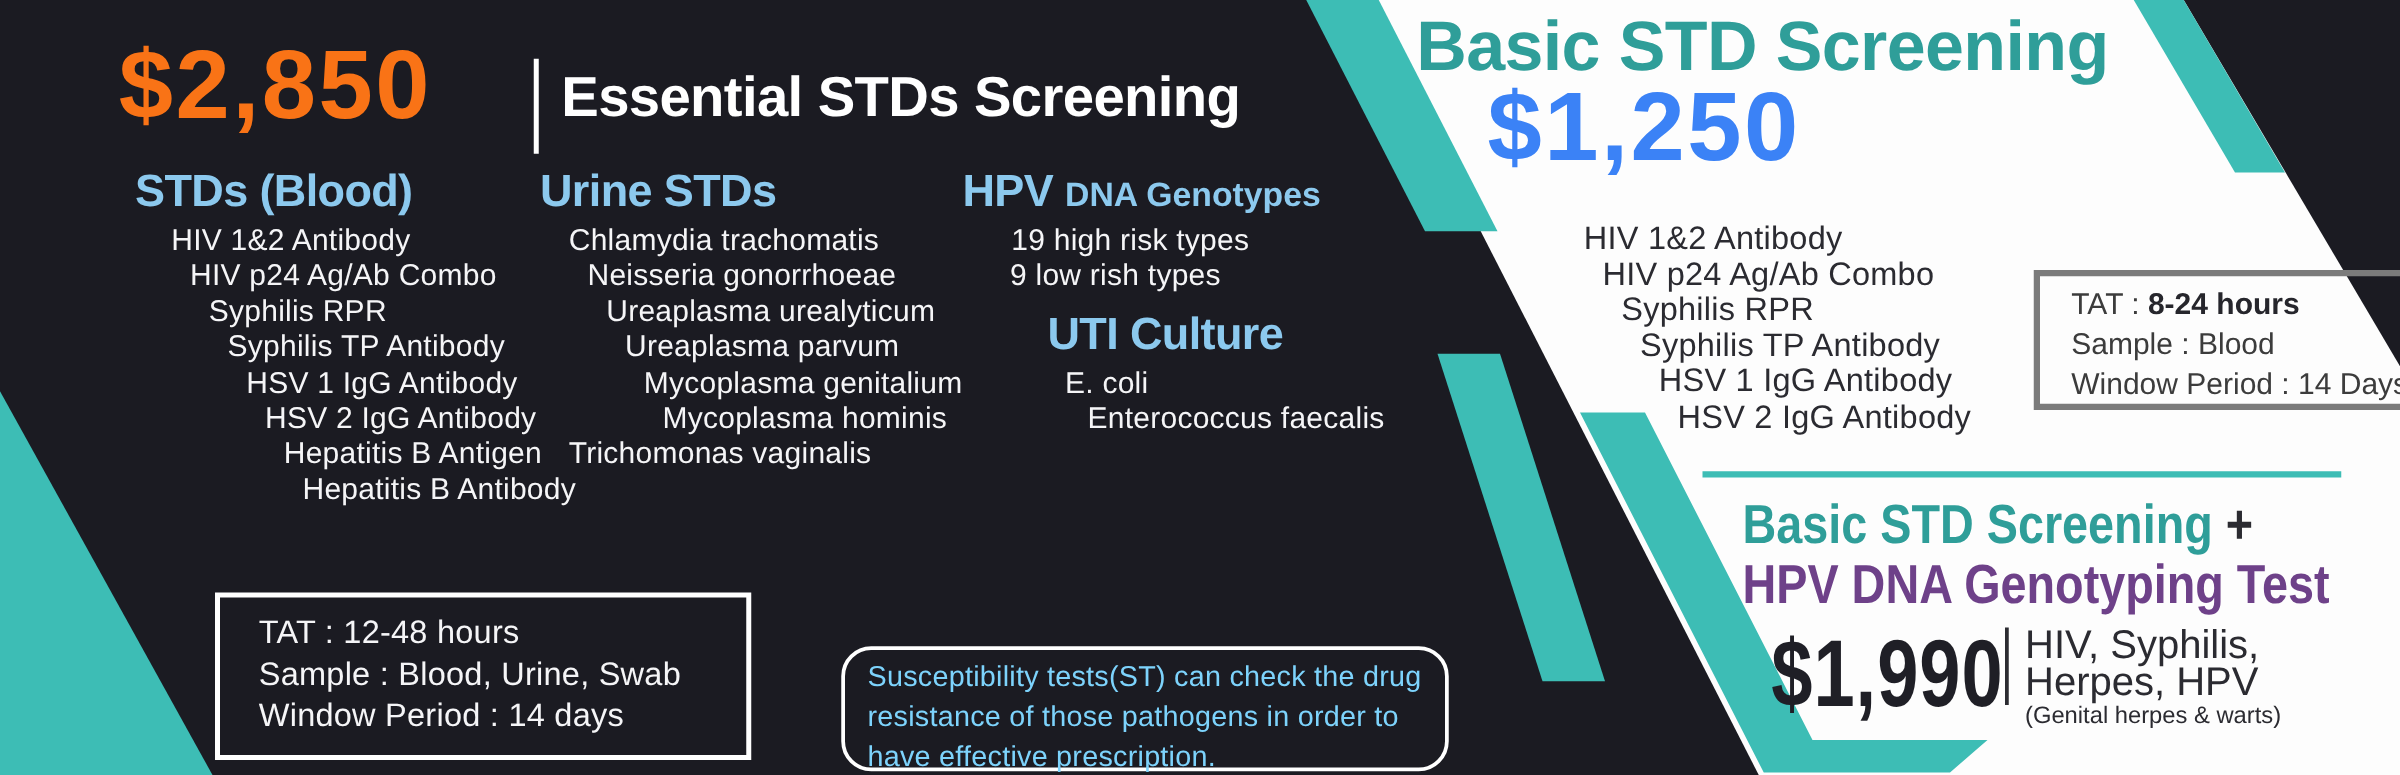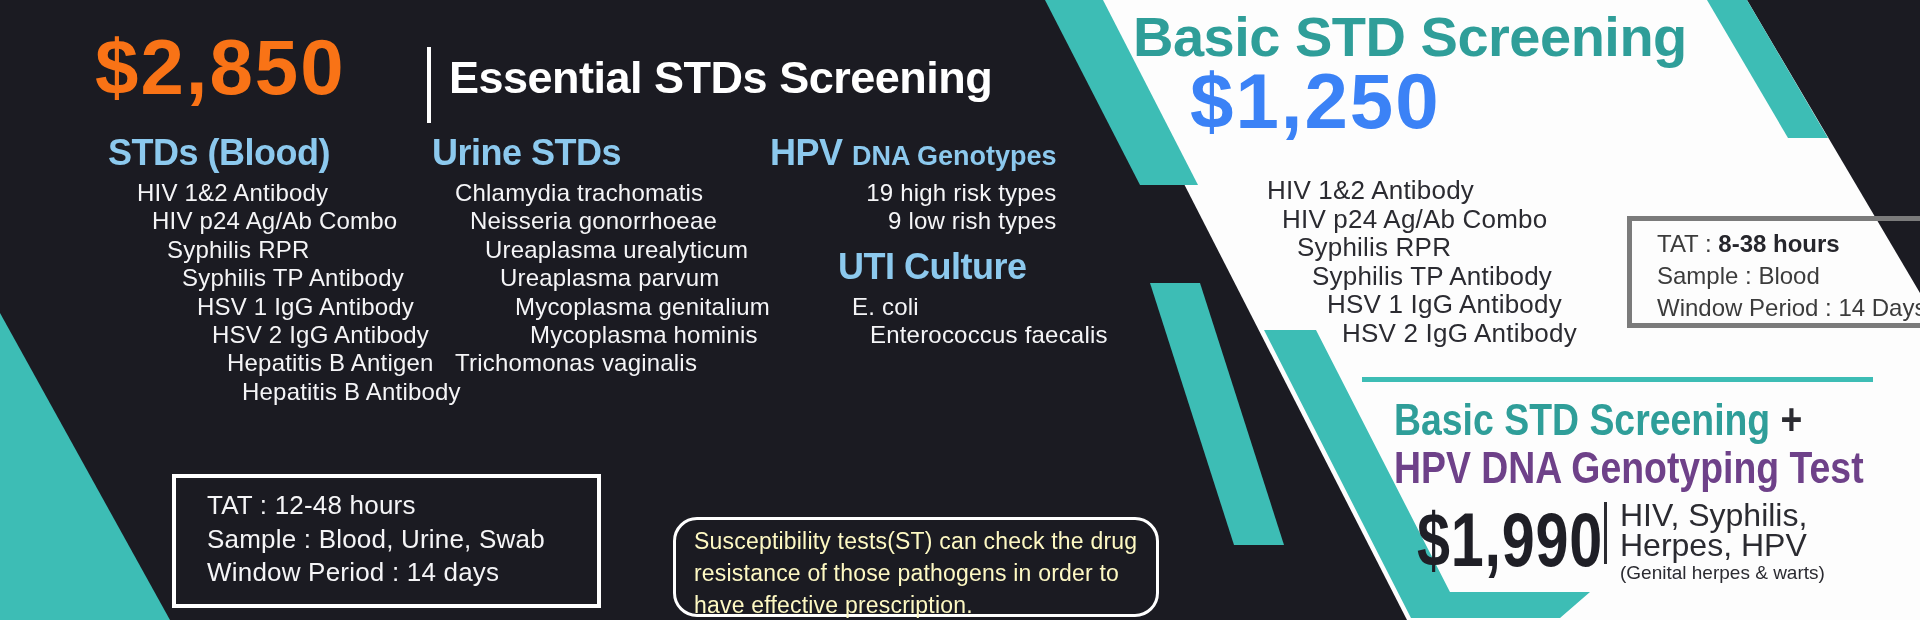--- a/index.html
+++ b/index.html
@@ -18,34 +18,34 @@
   #price-divider{left:427px;top:47px;width:4px;height:76px;background:#ffffff;}
   #left-title{left:449px;top:52px;font-size:45px;font-weight:700;color:#ffffff;letter-spacing:-0.5px;}
 
   .sec-heading{font-size:36px;font-weight:700;color:#8cc9ee;letter-spacing:-0.5px;white-space:nowrap;}
   .sec-heading .suffix{font-size:27px;letter-spacing:0;}
   .list{font-size:24px;line-height:28.4px;color:#f5f5f7;letter-spacing:0.2px;white-space:nowrap;}
   .list.dark{color:#2b2b31;font-size:26px;line-height:28.6px;}
 
   #sec-blood{left:108px;top:132px;}
   #sec-urine{left:432px;top:132px;}
-  #sec-hpv{left:770px;top:132px;text-align:right;}
+  #sec-hpv{left:770px;top:132px;}
   #sec-uti{left:838px;top:246px;}
   #sec-stdc{left:600px;top:394px;}
   #sec-blood .list{margin:5px 0 0 29px;}
   #sec-urine .list{margin:5px 0 0 23px;}
   #sec-hpv .list{margin:5px 0 0 23px;}
   #sec-uti .list{margin:5px 0 0 14px;}
   #sec-stdc .list{margin:5px 0 0 15px;}
 
   #left-tat-box{left:172px;top:474px;width:429px;height:134px;border:4px solid #ffffff;box-sizing:border-box;}
   #left-tat-box .list{margin:11px 0 0 31px;font-size:26px;line-height:33.5px;letter-spacing:0.2px;}
 
   #note-box{left:673px;top:517px;width:486px;height:100px;border:3px solid #ffffff;border-radius:24px;box-sizing:border-box;}
-  #note-text{margin:5px 18px;font-size:23px;line-height:32px;color:#fef9c3;letter-spacing:0.2px;}
+  #note-text{margin:5px 18px;font-size:23px;line-height:32px;color:#7dd3fc;letter-spacing:0.2px;}
 
   
   #right-title{left:1133px;top:4px;font-size:56px;font-weight:700;color:#2f9e99;letter-spacing:-0.5px;white-space:nowrap;}
   #right-price{left:1190px;top:56px;color:#3b82f6;}
   #right-list{left:1267px;top:176px;}
 
   #right-tat-box{left:1627px;top:216px;width:345px;height:112px;border:5px solid #7b7b7b;box-sizing:border-box;}
   #right-tat-box .tline{margin-left:25px;font-size:24px;line-height:32px;color:#3c3c3c;white-space:nowrap;}
   #right-tat-box .tline:first-child{margin-top:7px;}
   #right-tat-box .tval{font-weight:700;color:#26262c;}
@@ -150,21 +150,21 @@
       <div style="margin-left: 0px;">HIV 1&amp;2 Antibody</div>
       <div style="margin-left: 15px;">HIV p24 Ag/Ab Combo</div>
       <div style="margin-left: 30px;">Syphilis RPR</div>
       <div style="margin-left: 45px;">Syphilis TP Antibody</div>
       <div style="margin-left: 60px;">HSV 1 IgG Antibody</div>
       <div style="margin-left: 75px;">HSV 2 IgG Antibody</div>
     </div>
 
   <div id="right-tat-box" class="abs">
     <div class="tline">
-      <span>TAT : </span><span class="tval">8-38 hours</span>
+      <span>TAT : </span><span class="tval">8-24 hours</span>
     </div>
     <div class="tline">Sample : Blood</div>
     <div class="tline">Window Period : 14 Days</div>
   </div>
 
   <div id="teal-rule" class="abs"></div>
 
   <div id="combo-title" class="abs">
     <div><span class="t">Basic STD Screening</span><span class="p"> +</span></div>
     <div class="l2">HPV DNA Genotyping Test</div>

